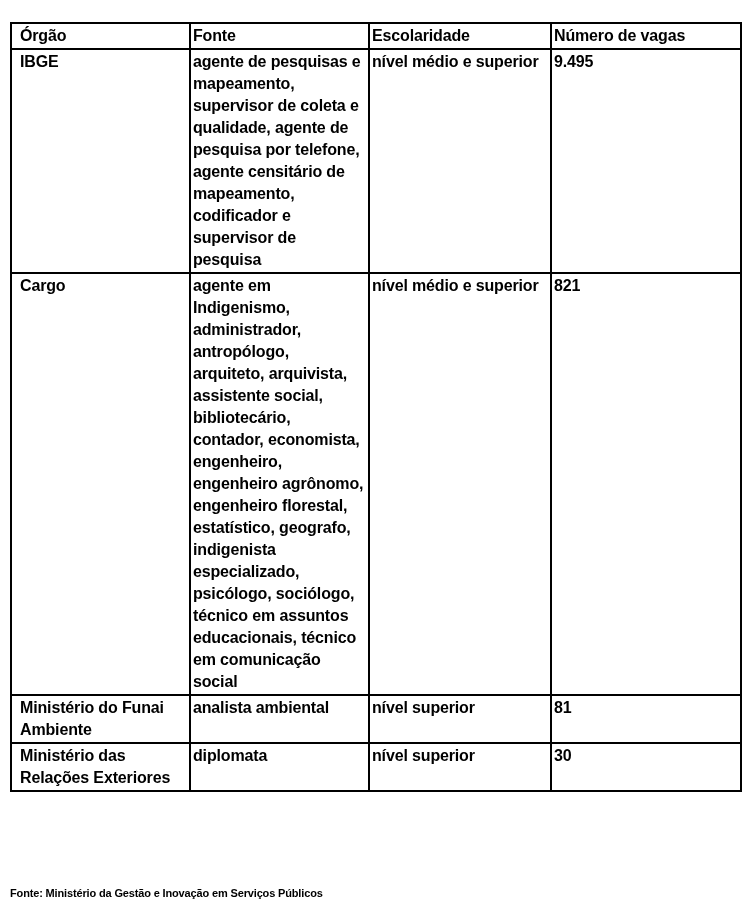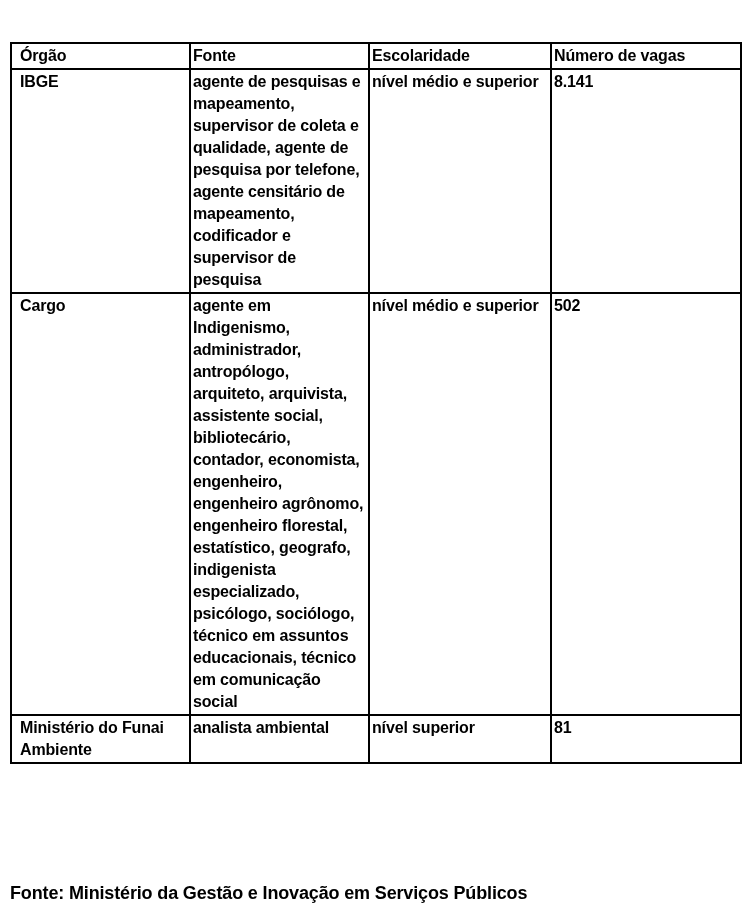--- a/index.html
+++ b/index.html
@@ -12,39 +12,38 @@
     overflow: hidden;
   }
   .page { position: relative; width: 754px; height: 917px; }
   table.vagas {
     position: absolute;
     left: 10px; top: 22px;
     width: 730px;
     border-collapse: collapse;
     table-layout: fixed;
     border: 2px solid #000000;
-    margin-top: 20px;
   }
   table.vagas th, table.vagas td {
     border: 2px solid #000000;
     vertical-align: top;
     text-align: left;
     font-size: 16px;
     line-height: 22px;
     font-weight: bold;
     letter-spacing: -0.15px;
     padding: 1px 2px 1px 2px;
     white-space: pre-line;
     overflow: hidden;
   }
   table.vagas th.c1, table.vagas td.c1 { padding-left: 8px; }
   .fonte {
     position: absolute;
     left: 10px; top: 882px;
-    font-size: 18px;
+    font-size: 11px;
     line-height: 22px;
     font-weight: bold;
     letter-spacing: -0.15px;
     white-space: nowrap;
   }
 </style>
 </head>
 <body>
 
 <div class="page">
@@ -71,21 +70,21 @@
 mapeamento,
 supervisor de coleta e
 qualidade, agente de
 pesquisa por telefone,
 agente censitário de
 mapeamento,
 codificador e
 supervisor de
 pesquisa</td>
         <td>nível médio e superior</td>
-        <td>8.141</td>
+        <td>9.495</td>
       </tr>
       <tr>
         <td class="c1">Cargo</td>
         <td>agente em
 Indigenismo,
 administrador,
 antropólogo,
 arquiteto, arquivista,
 assistente social,
 bibliotecário,
@@ -95,27 +94,34 @@
 engenheiro florestal,
 estatístico, geografo,
 indigenista
 especializado,
 psicólogo, sociólogo,
 técnico em assuntos
 educacionais, técnico
 em comunicação
 social</td>
         <td>nível médio e superior</td>
-        <td>502</td>
+        <td>821</td>
       </tr>
       <tr>
         <td class="c1">Ministério do Funai
 Ambiente</td>
         <td>analista ambiental</td>
         <td>nível superior</td>
         <td>81</td>
+      </tr>
+      <tr>
+        <td class="c1">Ministério das
+Relações Exteriores</td>
+        <td>diplomata</td>
+        <td>nível superior</td>
+        <td>30</td>
       </tr>
     </tbody>
   </table>
 
   <div class="fonte">Fonte: Ministério da Gestão e Inovação em Serviços Públicos</div>
 
 </div>
 
 </body></html>

